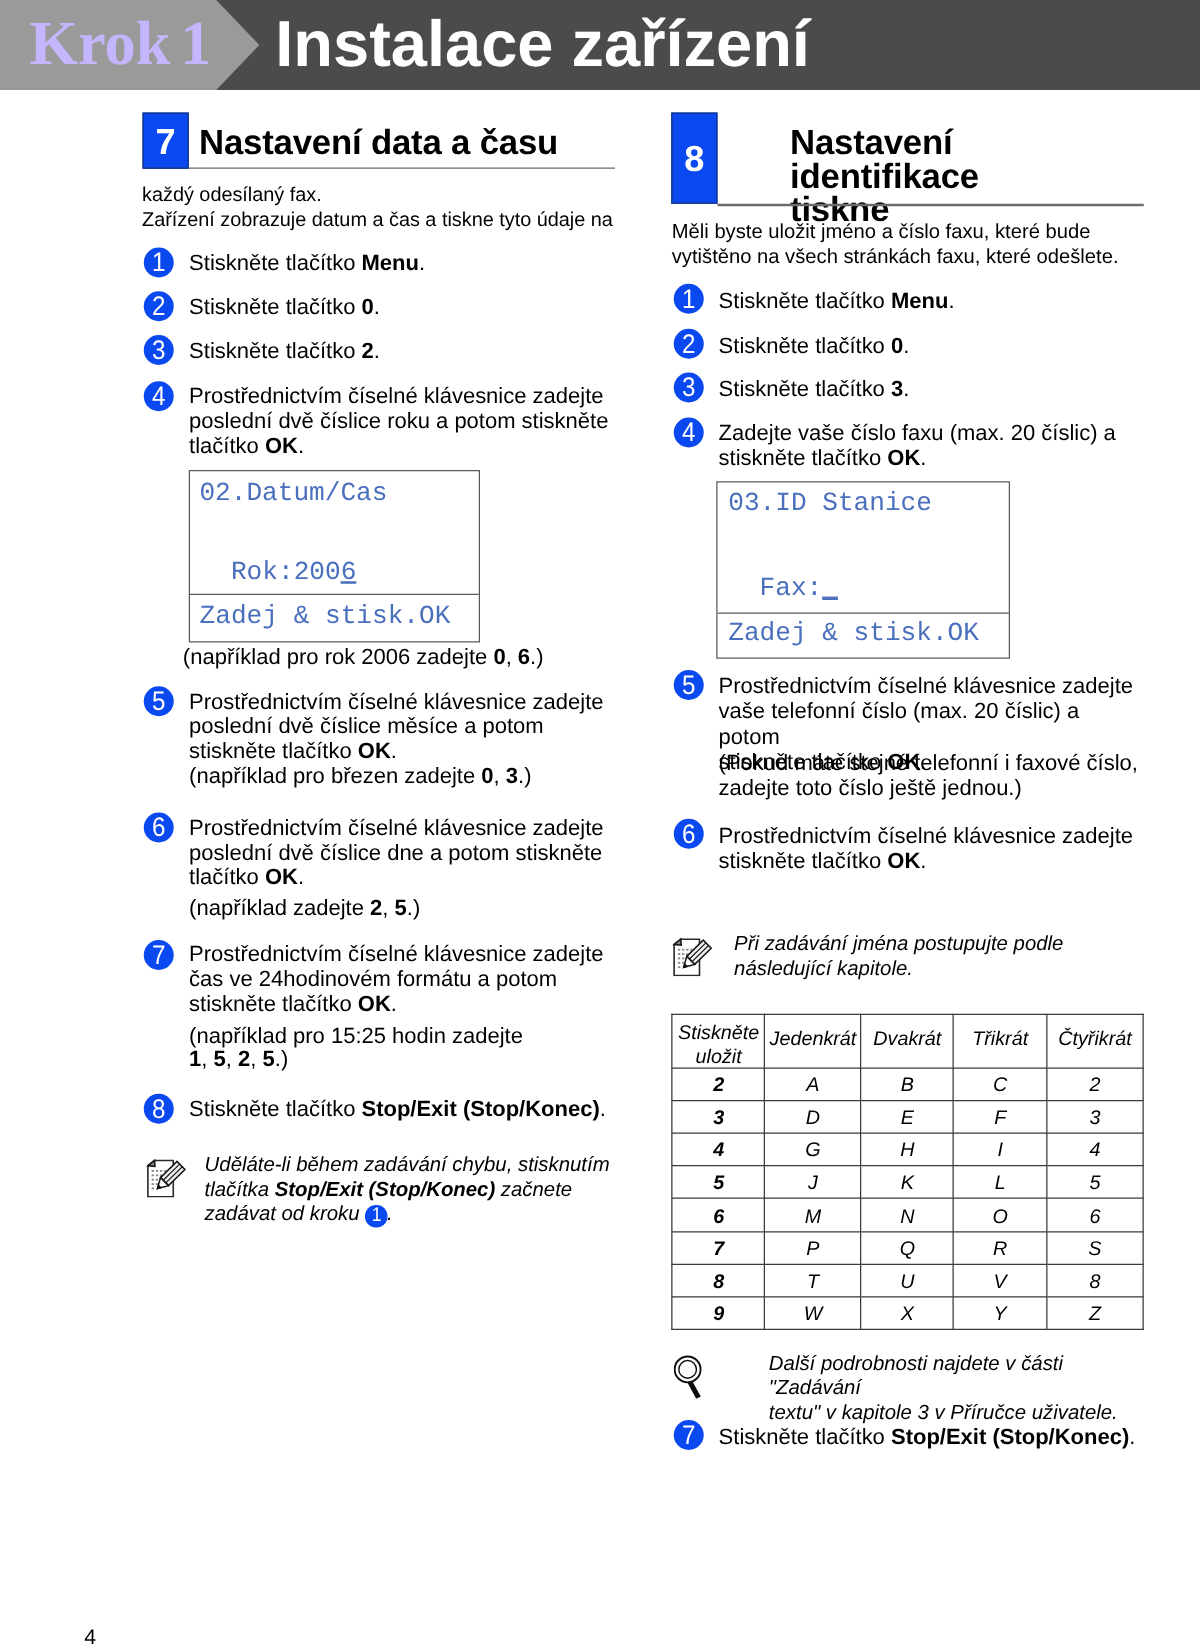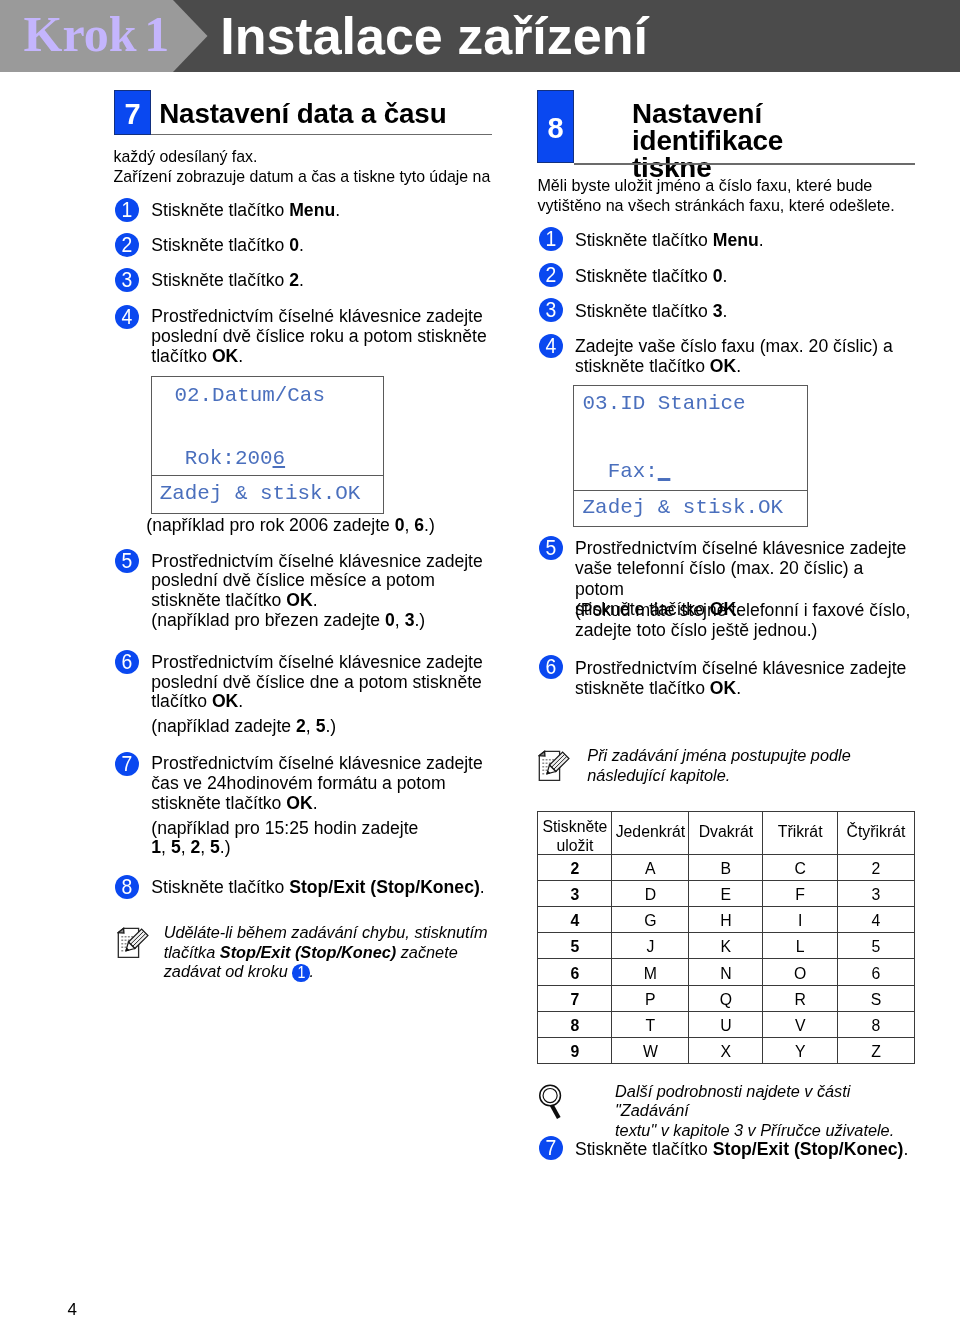--- a/index.html
+++ b/index.html
@@ -49,21 +49,21 @@
   
   .note{position:absolute;font-size:16.3px;line-height:19.5px;font-style:italic;}
   .note b{font-weight:700;font-style:italic;}
   .inlinenum{display:inline-block;width:17.4px;height:17.4px;border-radius:50%;background:#0a48f0;
      color:#fff;font-family:"Liberation Sans",sans-serif;
      font-size:15.8px;line-height:17.9px;text-align:center;font-style:normal;
      vertical-align:-0.9px;font-weight:400;}
   .inlinenum>span{display:inline-block;transform:scaleX(0.9);}
 
   
-  .tbl{position:absolute;border-collapse:collapse;}
+  .tbl{position:absolute;border-collapse:collapse;font-style:italic;}
   .tbl td{border:1.2px solid #3a3a3a;text-align:center;font-size:15.8px;line-height:19.7px;padding:0;
      vertical-align:middle;padding-top:3px;}
   .tbl td.hdr2{line-height:19.7px;padding:0;position:relative;top:3.5px;}
   .tbl thead td{position:relative;top:-2.5px;}
 
   .pagenum{position:absolute;font-size:17px;line-height:20px;}
 </style>
 </head>
 <body>
 
@@ -122,21 +122,21 @@
         <div>Prostřednictvím číselné klávesnice zadejte</div>
         <div>čas ve 24hodinovém formátu a potom</div>
         <div>stiskněte tlačítko <b>OK</b>.</div>
       </div>
       <div class="num" style="left: 1.2px; top: 874.7px;"><span>8</span></div>
       <div class="step" style="left: 37.3px; top: 877.5px;">
         <div>Stiskněte tlačítko <b>Stop/Exit (Stop/Konec)</b>.</div>
       </div>
       <div class="lcd" style="left: 36.5px; top: 375.9px; width: 233.3px; height: 138px;">
         <div class="sep" style="top: 98px;"></div>
-        <div class="row" style="left: 23px; top: 9.2px;">02.Datum/Cas</div>
+        <div class="row" style="left: 8px; top: 9.2px;">02.Datum/Cas</div>
         <div class="row" style="left: 8.2px; top: 71.8px;">  Rok:200<u>6</u></div>
         <div class="row" style="left: 8.2px; top: 107.5px;">Zadej &amp; stisk.OK</div>
       </div>
       <div class="sub" style="left: 32.3px; top: 515.8px;">
         <div>(například pro rok 2006 zadejte <b>0</b>, <b>6</b>.)</div>
       </div>
       <div class="sub" style="left: 37.3px; top: 611.4px;">
         <div>(například pro březen zadejte <b>0</b>, <b>3</b>.)</div>
       </div>
       <div class="sub" style="left: 37.3px; top: 716.8px;">

